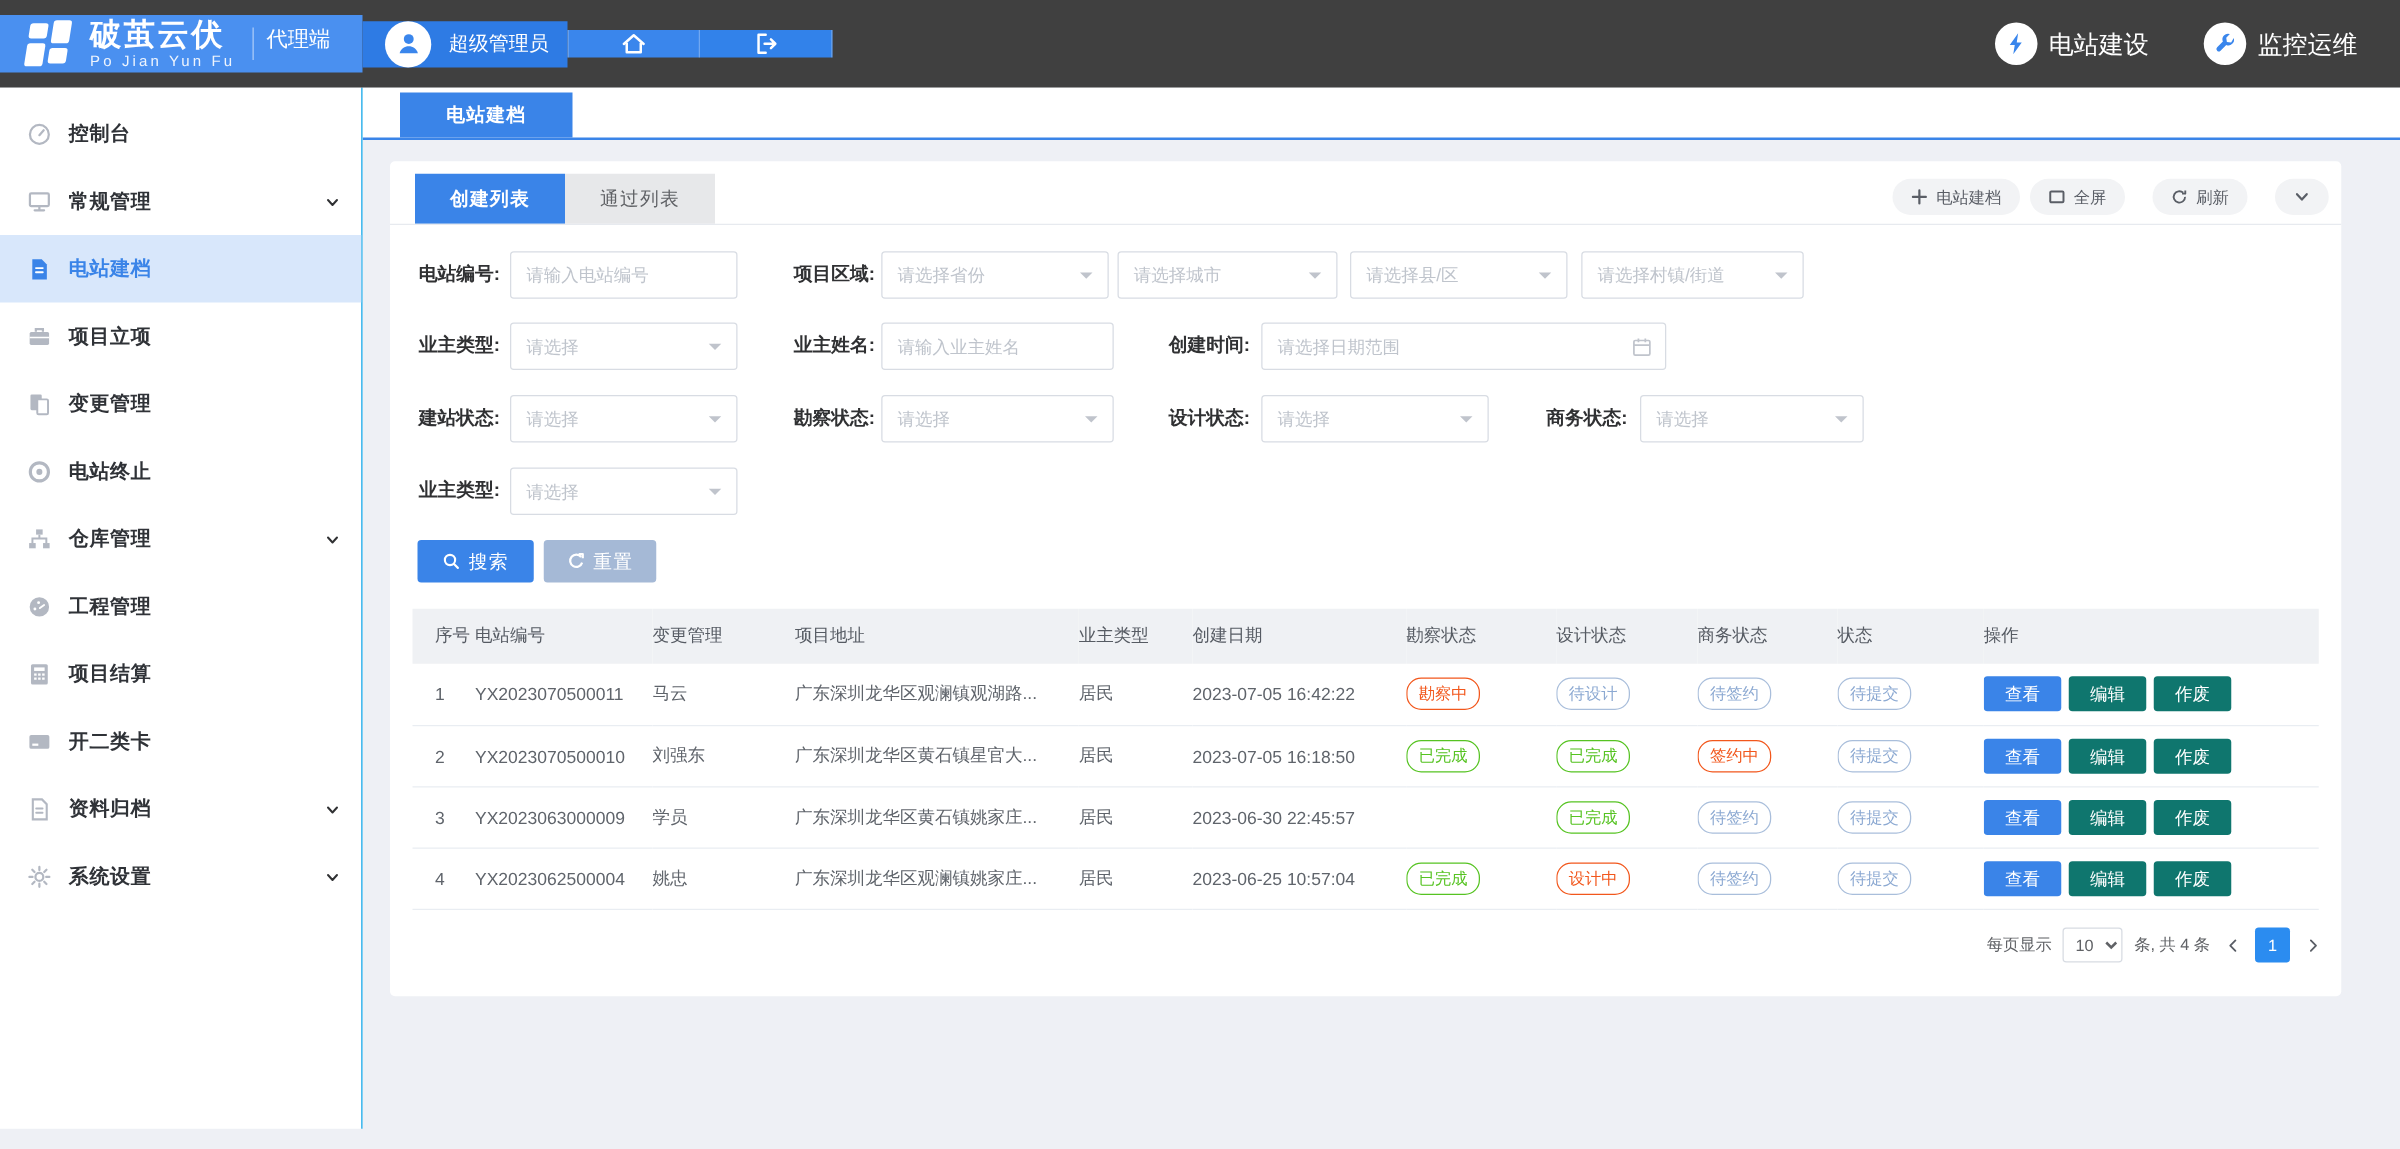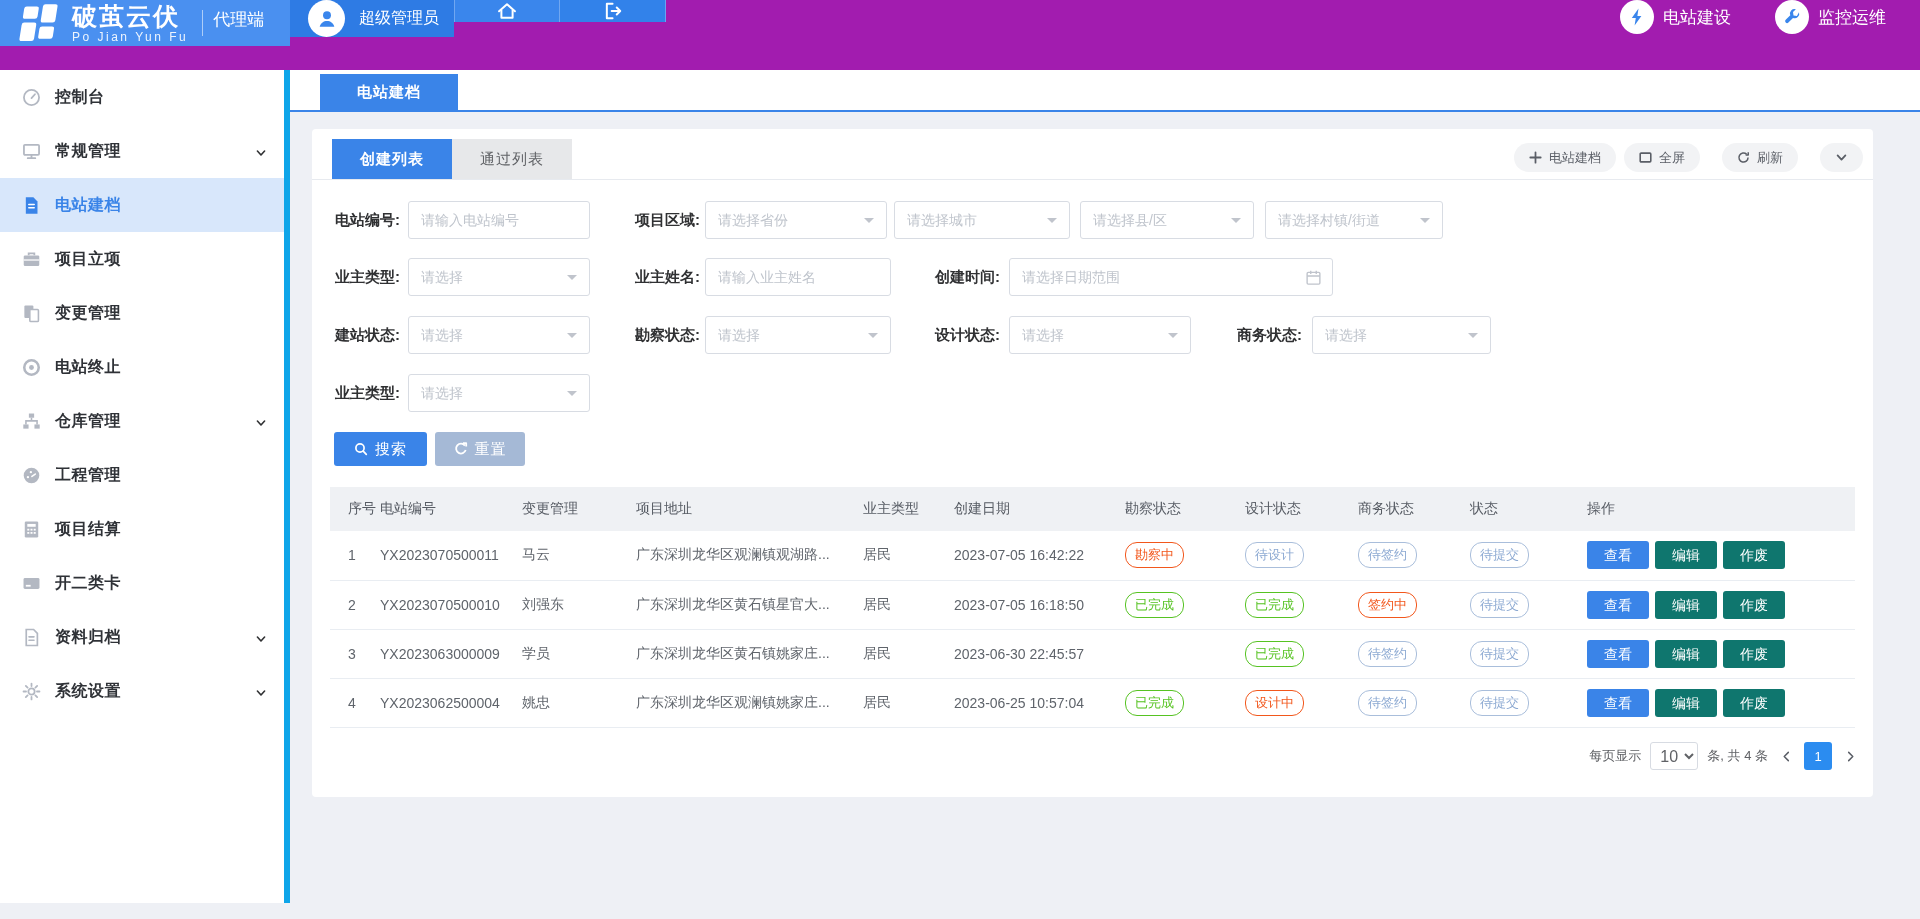--- a/index.html
+++ b/index.html
@@ -1,44 +1,44 @@
 <!DOCTYPE html>
 <html><head>
 <meta charset="utf-8">
 <style>
   * { margin:0; padding:0; box-sizing:border-box; }
   html,body { width:1920px; height:919px; overflow:hidden; background:#eef0f5;
     font-family:"Liberation Sans","DejaVu Sans",sans-serif; }
   .app { position:relative; width:1920px; height:919px; }
 
   
-  .hdr { position:absolute; top:0; left:0; width:1920px; height:70px; background:#a21caf; display:flex; align-items:flex-start; color:#fff; z-index:5; }
+  .hdr { position:absolute; top:0; left:0; width:1920px; height:70px; background:#404040; display:flex; align-items:center; color:#fff; z-index:5; }
   .hdr-logo { width:290px; background:#4a90f0; display:flex; align-items:center; padding-left:16px; flex:0 0 auto; }
   .logo-mark { width:46px; height:46px; margin-right:10px; flex:0 0 auto; }
   .logo-txt .t1 { font-size:25px; font-weight:bold; letter-spacing:2px; line-height:27px; }
   .logo-txt .t2 { font-size:12px; letter-spacing:2.5px; opacity:.9; }
   .logo-sep { width:1px; height:26px; background:rgba(255,255,255,.55); margin:0 10px 0 14px; align-self:center; }
   .logo-tag { font-size:17px; align-self:center; padding-bottom:8px; }
   .hdr-user { width:164px; background:#2e7be4; display:flex; align-items:center; padding-left:18px; gap:14px; cursor:pointer; }
   .avatar { width:37px; height:37px; border-radius:50%; background:#fff; color:#3a86ec; display:flex; align-items:center; justify-content:center; }
   .avatar svg { width:24px; height:24px; }
   .hdr-user .uname { font-size:16px; }
   .hdr-sq { width:106px; display:flex; align-items:center; justify-content:center; cursor:pointer; border-right:1px solid rgba(255,255,255,.28); }
   .hdr-sq.home { background:#3a86ec; border-left:1px solid rgba(255,255,255,.28); }
   .hdr-sq.exit { background:#3282ea; }
   .hdr-sq svg { width:22px; height:22px; color:#fff; }
   .hdr-spacer { flex:1; }
   .hdr-right { display:flex; align-items:center; gap:44px; padding-right:34px; }
   .hdr-mode { display:flex; align-items:center; gap:9px; cursor:pointer; }
   .hdr-mode .circ { width:34px; height:34px; border-radius:50%; background:#fff; color:#3a86ec; display:flex; align-items:center; justify-content:center; }
   .hdr-mode .circ svg { width:20px; height:20px; }
-  .hdr-mode .mlabel { font-size:17px; }
-
-  
-  .side { position:absolute; top:70px; left:0; width:290px; bottom:16px; background:#fff; border-right:6px solid #0ea5e9; padding-top:0; z-index:4; }
+  .hdr-mode .mlabel { font-size:20px; }
+
+  
+  .side { position:absolute; top:70px; left:0; width:290px; bottom:16px; background:#fff; border-right:1px solid #0ea5e9; padding-top:10px; z-index:4; }
   .side-item { position:relative; height:54px; display:flex; align-items:center; padding-left:21px; cursor:pointer; color:#2f3237; }
   .side-item .sic { width:21px; height:21px; color:#b3b8c2; display:flex; margin-right:13px; flex:0 0 auto; }
   .side-item .sic svg { width:21px; height:21px; }
   .side-item .slabel { font-size:16px; font-weight:600; letter-spacing:.5px; }
   .side-item .schev { position:absolute; right:17px; width:12px; height:12px; color:#303133; }
   .side-item .schev svg { width:12px; height:12px; }
   .side-item.active { background:#d8e7fb; color:#3a84e8; }
   .side-item.active .sic { color:#3a84e8; }
   .side-item.active .slabel { color:#3a84e8; }
 
@@ -88,21 +88,21 @@
   .badge { display:inline-block; min-width:47px; padding:3px 9px; border-radius:12px; font-size:13px; text-align:center; border:1px solid; background:#fff; }
   .tone-orange { color:#f2571c; border-color:#f2571c; }
   .tone-green { color:#56c322; border-color:#56c322; }
   .tone-wait { color:#8ca9d2; border-color:#a9bedb; }
   .op { display:inline-block; width:62px; height:28px; line-height:28px; border-radius:3px; color:#fff; text-align:center; font-size:14px; margin-right:6px; cursor:pointer; }
   .op-view { background:#3a84e8; }
   .op-edit, .op-void { background:#0f766e; }
 
   
   .pager { position:absolute; top:612px; right:14px; height:30px; display:flex; align-items:center; font-size:13px; color:#606266; gap:9px; }
-  .pager select { width:48px; height:28px; border:1px solid #d7dbe2; border-radius:3px; color:#606266; font-size:16px; padding-left:5px; background:#fff; font-family:inherit; }
+  .pager select { width:48px; height:28px; border:1px solid #d7dbe2; border-radius:3px; color:#606266; font-size:13px; padding-left:5px; background:#fff; font-family:inherit; }
   .pg-arrow { width:18px; height:28px; display:flex; align-items:center; justify-content:center; color:#5a5e66; cursor:pointer; }
   .pg-arrow svg { width:11px; height:11px; }
   .pg-current { width:28px; height:28px; background:#2b8cf0; border-radius:3px; color:#fff; display:flex; align-items:center; justify-content:center; cursor:pointer; }
 </style>
 </head>
 <body>
 
 <div class="app">
 
   <header class="hdr">

